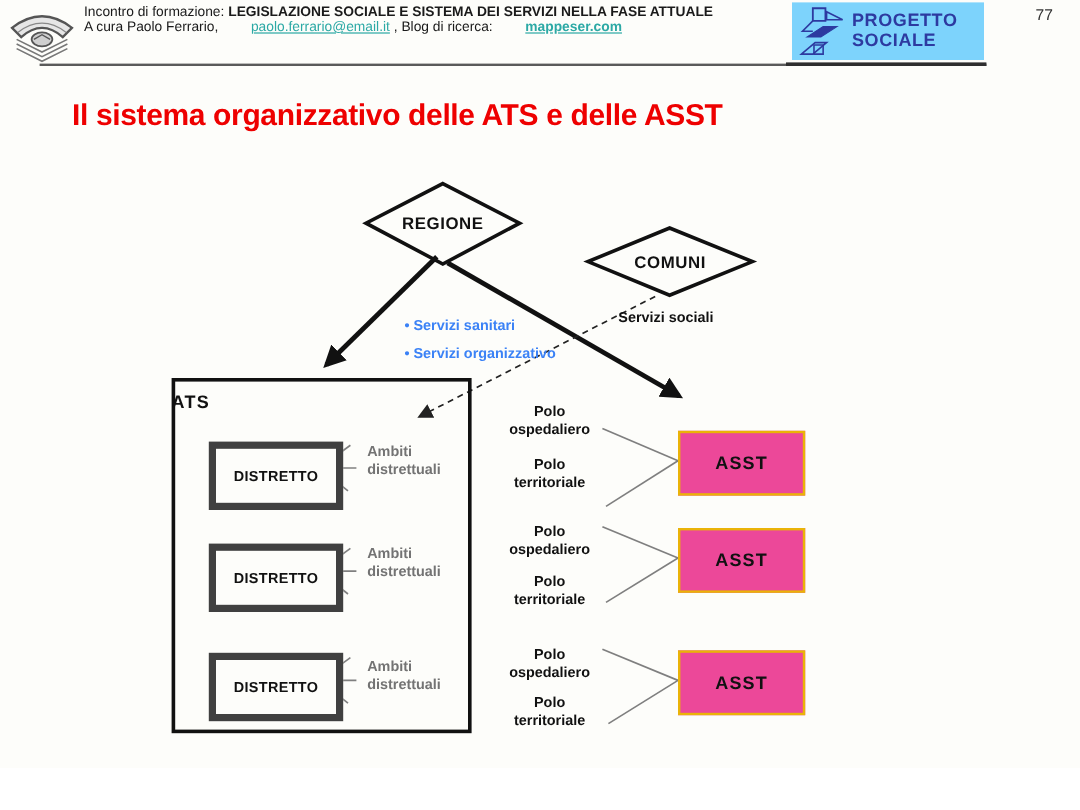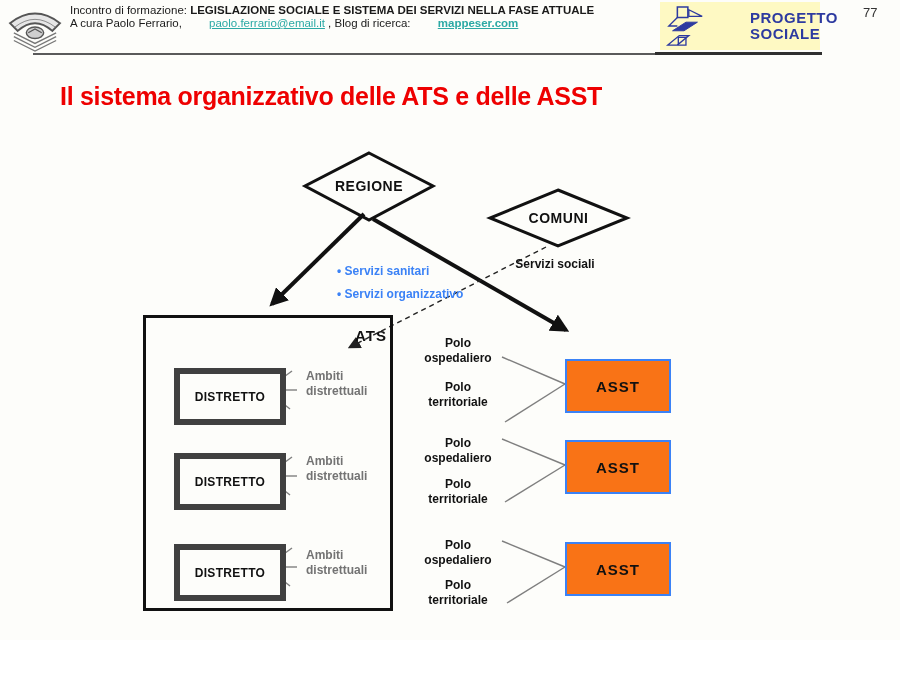--- a/index.html
+++ b/index.html
@@ -7,41 +7,41 @@
   #slide{position:relative;width:900px;height:640px;background:#fdfdfa;overflow:hidden;}
 
   
   .hdr-logo{position:absolute;left:6px;top:3px;width:58px;height:50px;}
   .hdr-text{position:absolute;left:70px;top:4px;width:580px;font-size:11.5px;line-height:13px;color:#1a1a1a;}
   .hdr-text .b{font-weight:bold;}
   a.tlink{color:#2ca9a5;text-decoration:underline;cursor:pointer;padding-left:24px;}
   a.tlink.bold{font-weight:bold;}
   .hdr-rule{position:absolute;left:33px;top:53px;width:789px;height:2px;background:#5a5a5a;}
   .hdr-rule2{position:absolute;left:655px;top:52px;width:167px;height:3px;background:#2f2f2f;}
-  .logo-box{position:absolute;left:660px;top:2px;width:160px;height:48px;background:#fef9c3;display:flex;align-items:center;gap:40px;}
+  .logo-box{position:absolute;left:660px;top:2px;width:160px;height:48px;background:#7dd3fc;display:flex;align-items:center;}
   .logo-mark{width:42px;height:44px;margin-left:4px;flex:0 0 auto;}
   .logo-words{color:#2d3aa0;font-weight:bold;font-size:15px;line-height:16px;letter-spacing:.5px;margin-left:4px;}
   .pagenum{position:absolute;left:863px;top:5px;font-size:13px;color:#333;}
 
   
   .title{position:absolute;left:60px;top:82px;width:760px;font-size:25px;font-weight:bold;color:#ee0000;letter-spacing:-.3px;}
 
   
   svg.overlay{position:absolute;left:0;top:0;}
   .diam-label{position:absolute;text-align:center;font-weight:bold;font-size:14px;letter-spacing:.5px;color:#111;}
   .bullets{position:absolute;left:337px;top:260px;font-size:12px;font-weight:bold;color:#3b82f6;line-height:23px;}
   .soc-label{position:absolute;left:495px;top:257px;width:120px;text-align:center;font-size:12px;font-weight:bold;color:#111;}
 
   .ats-box{position:absolute;left:143px;top:315px;width:244px;height:290px;border:3px solid #111;background:transparent;}
-  .ats-title{position:absolute;left:143px;top:327px;width:244px;text-align:right;font-size:15px;font-weight:bold;letter-spacing:1px;color:#111;}
+  .ats-title{position:absolute;left:143px;top:327px;width:244px;text-align:left;font-size:15px;font-weight:bold;letter-spacing:1px;color:#111;}
 
   .distretto{position:absolute;left:174px;width:100px;height:45px;border:6px solid #404040;background:#fdfdfa;
              display:flex;align-items:center;justify-content:center;font-size:12px;font-weight:bold;letter-spacing:.3px;color:#111;}
   .ambiti{position:absolute;left:306px;width:90px;font-size:12px;font-weight:bold;line-height:15px;color:#737373;}
-  .asst{position:absolute;left:565px;width:102px;height:50px;border:2px solid #3b82f6;background:#f97316;
+  .asst{position:absolute;left:565px;width:102px;height:50px;border:2px solid #eab308;background:#ec4899;
         display:flex;align-items:center;justify-content:center;font-size:15px;font-weight:bold;letter-spacing:1px;color:#111;}
   .polo{position:absolute;left:408px;width:100px;text-align:center;font-size:12px;font-weight:bold;line-height:15px;color:#111;}
 
   .footer-bar{position:absolute;left:0;top:671px;width:900px;height:4px;background:#4a1010;}
 </style>
 </head>
 <body>
 
 <div id="slide">
 

